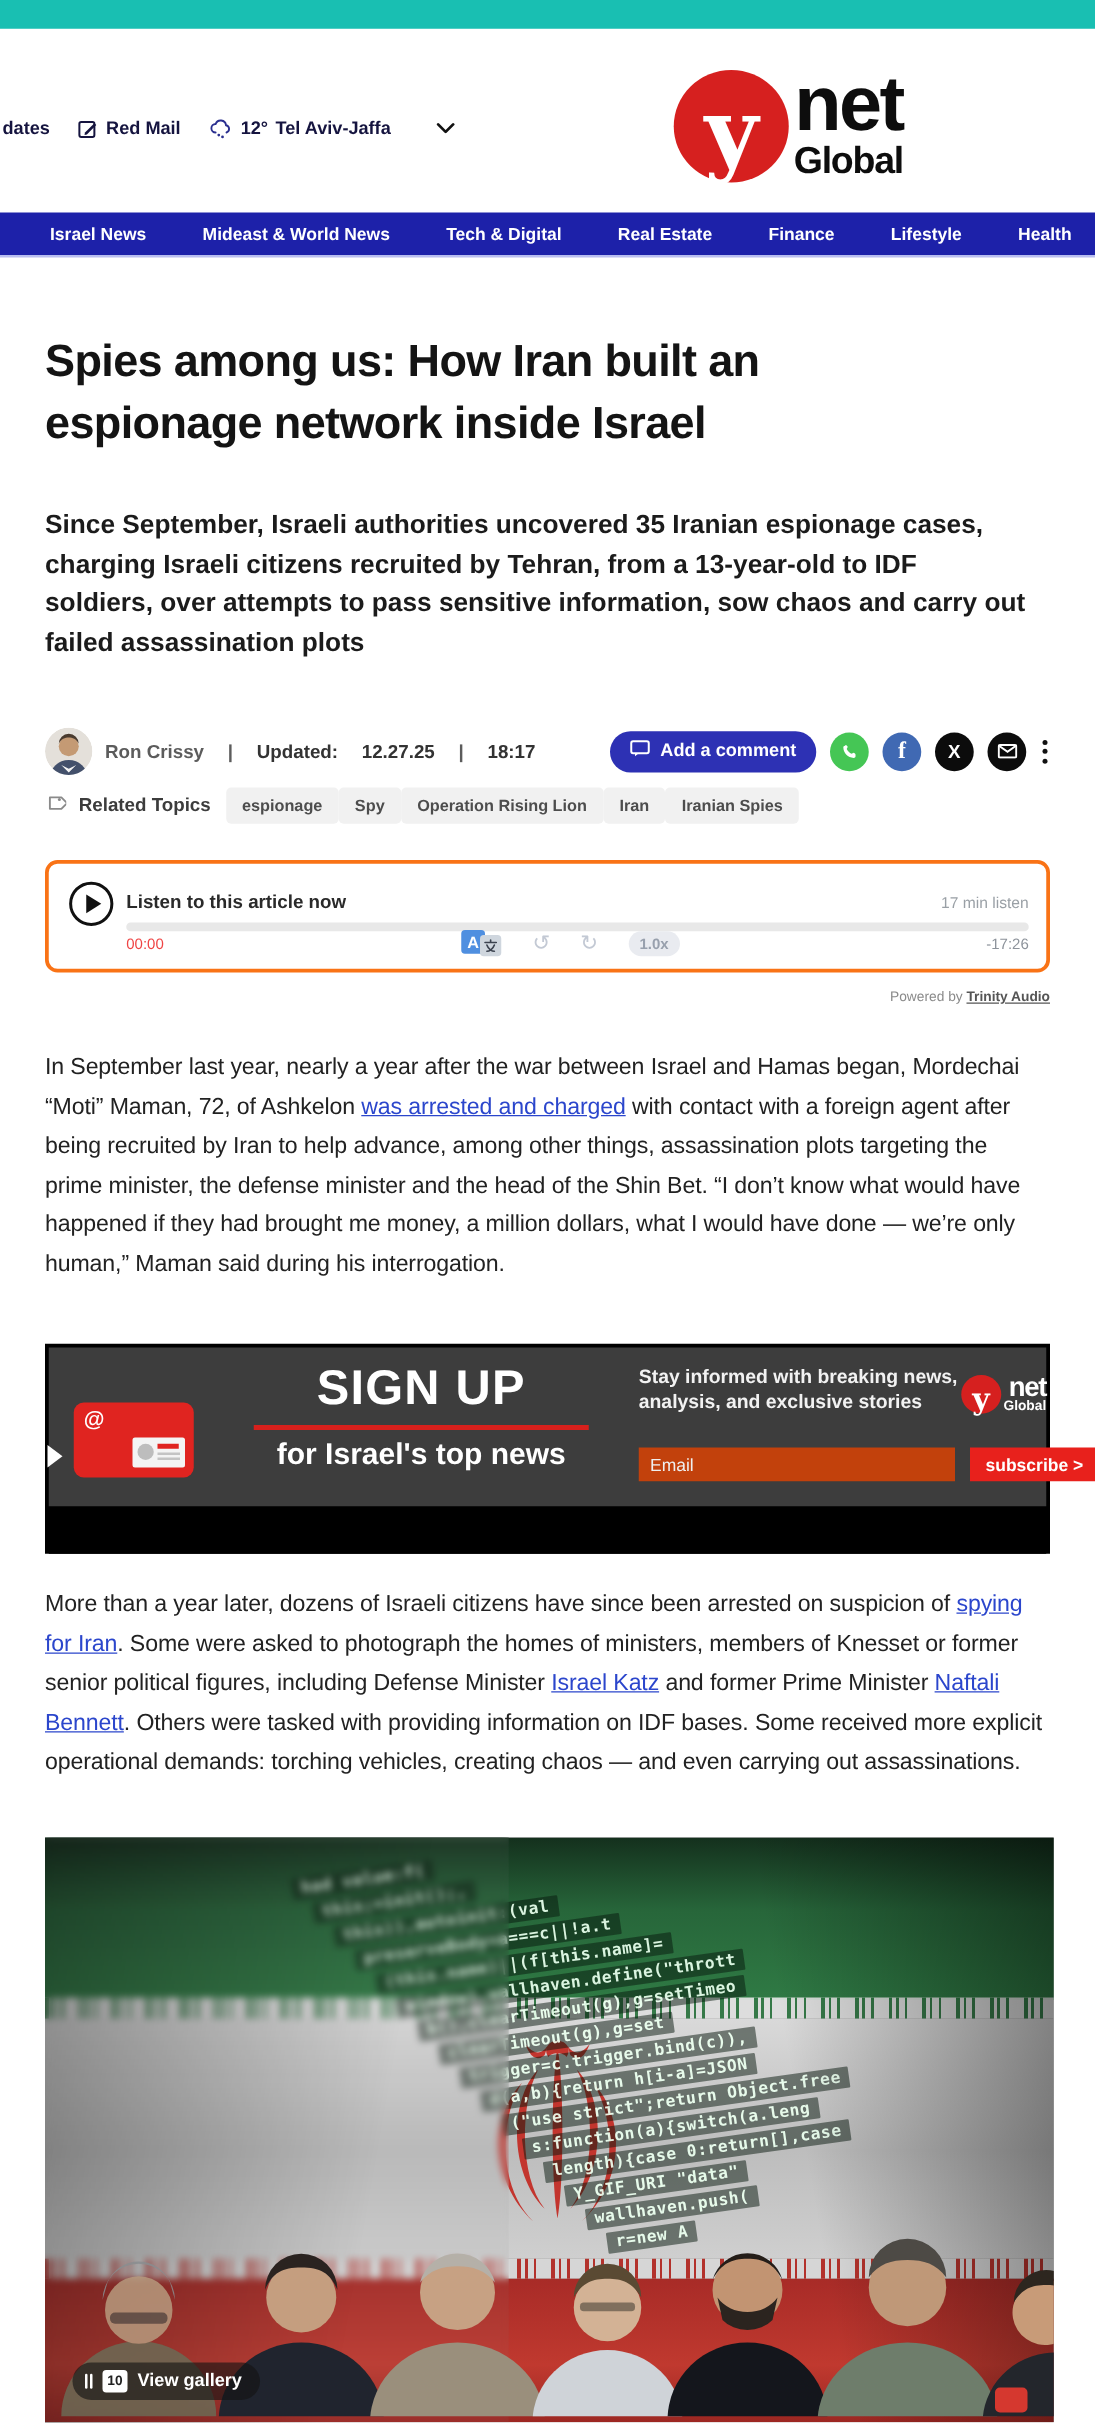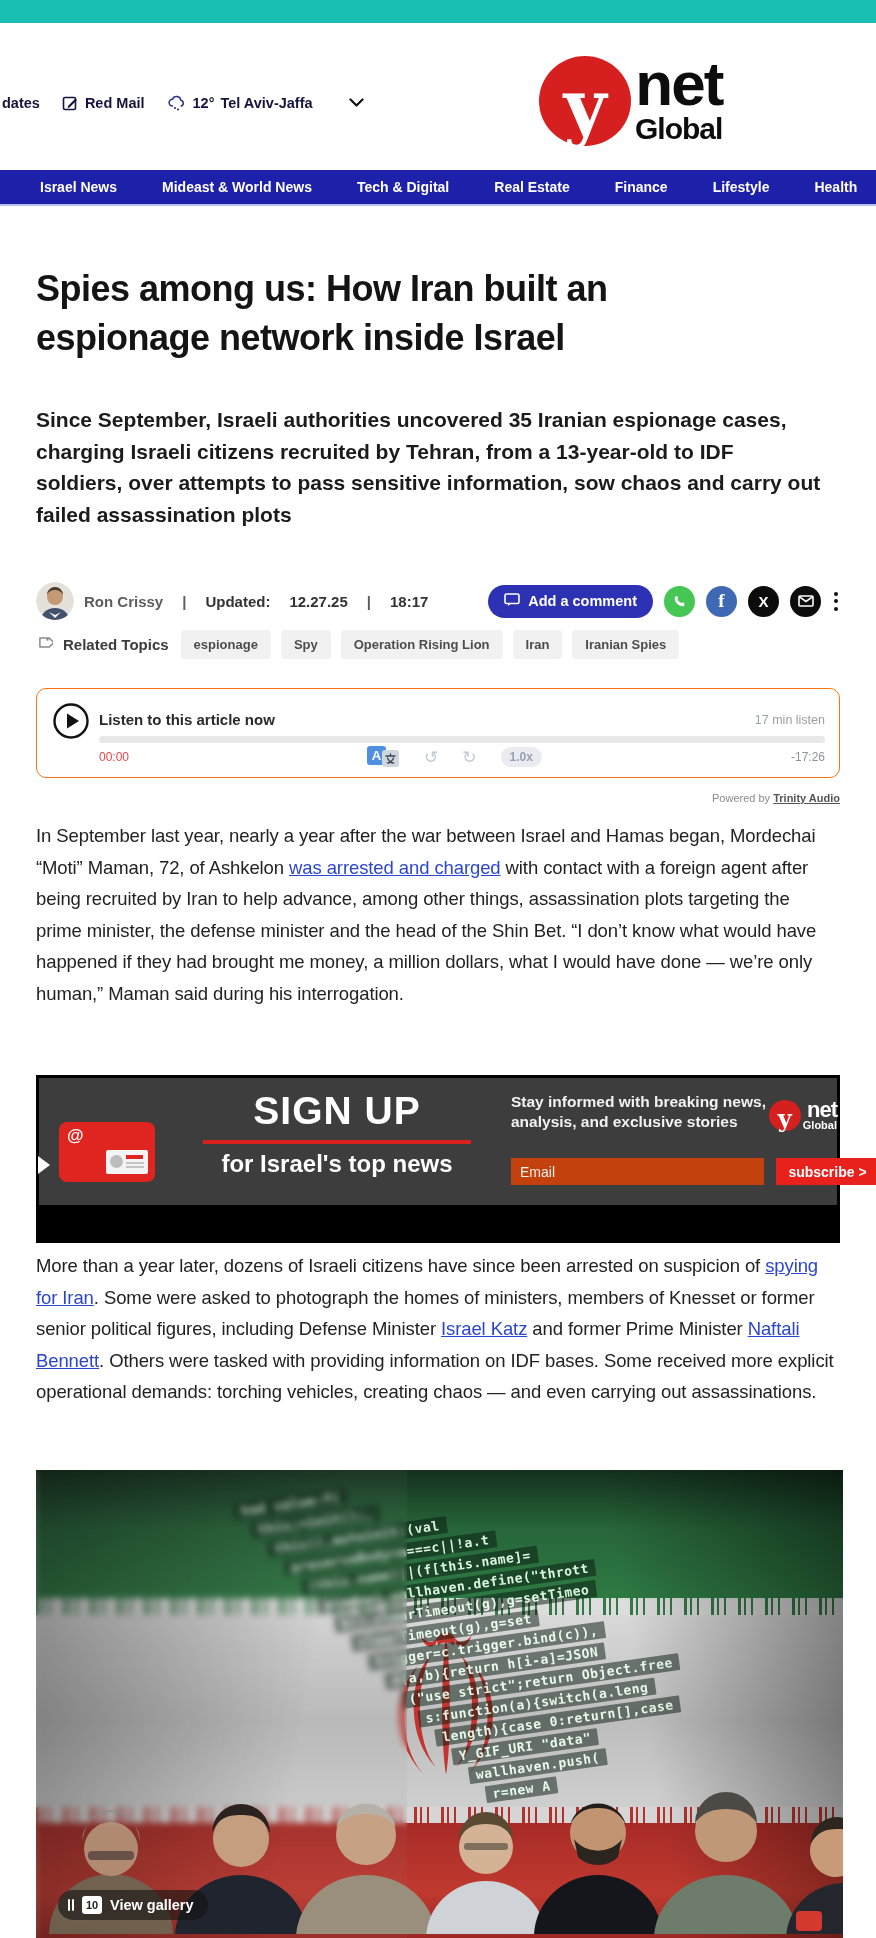--- a/index.html
+++ b/index.html
@@ -46,38 +46,38 @@
   .soc.xx { background:#0c0c0c; font-size:15px; font-weight:700; }
   .soc.em { background:#0c0c0c; }
   .kebab { display:flex; flex-direction:column; gap:3.5px; padding:4px 2px; cursor:pointer; }
   .kebab i { width:4px; height:4px; border-radius:50%; background:#111; }
 
   .topics-row { position:absolute; top:630px; left:36px; width:804px; display:flex; align-items:center; gap:10px; }
   .topics-label { font-size:15px; font-weight:700; color:#3c3c3c; margin-right:2px; }
   .topic-pill { background:#f1f1f1; color:#4d4d4d; font-size:13px; font-weight:600; padding:7px 13px; border-radius:4px; cursor:pointer; white-space:nowrap; }
 
   
-  .player { position:absolute; top:688px; left:36px; width:804px; height:90px; border:1px solid #f97316; border-radius:10px; background:#fff; }
+  .player { position:absolute; top:688px; left:36px; width:804px; height:90px; border:3px solid #f97316; border-radius:10px; background:#fff; }
   .play-btn { position:absolute; top:13px; left:15px; width:38px; height:38px; cursor:pointer; }
   .player-title { position:absolute; top:22px; left:62px; font-size:15px; color:#2a2a2a; font-weight:600; }
   .player-duration { position:absolute; top:24px; right:14px; font-size:12.5px; color:#9aa0a6; }
   .progress { position:absolute; top:47px; left:62px; right:14px; height:7px; background:#e8e8e8; border-radius:4px; cursor:pointer; }
   .pb-left { position:absolute; bottom:13px; left:62px; font-size:12px; color:#ef4444; }
   .pb-right { position:absolute; bottom:13px; right:14px; font-size:12px; color:#8d939b; }
   .pb-center { position:absolute; bottom:9px; left:330px; display:flex; align-items:center; gap:24px; }
   .tr-icon { position:relative; width:33px; height:22px; cursor:pointer; }
   .tr-a { position:absolute; left:0; top:0; width:19px; height:19px; background:#4f8fe0; border-radius:3px; color:#fff; font-size:13px; font-weight:700; display:flex; align-items:center; justify-content:center; }
   .tr-b { position:absolute; left:15px; top:4px; width:17px; height:17px; background:#cfd6de; border-radius:3px; display:flex; align-items:center; justify-content:center; }
   .skip { font-family:"DejaVu Sans", sans-serif; font-size:17px; color:#c3c9d4; cursor:pointer; line-height:1; }
   .speed-pill { background:#e9ebf0; color:#98a0ad; font-size:12px; font-weight:700; border-radius:10px; padding:3px 9px; cursor:pointer; }
 
   .powered { position:absolute; top:792px; left:36px; width:804px; text-align:right; font-size:11px; color:#8a8a8a; }
   .powered a { color:#555; font-weight:700; text-decoration:underline; cursor:pointer; }
 
-  .para { position:absolute; left:36px; width:804px; font-size:18.5px; line-height:31.5px; color:#222; letter-spacing:-0.1px; }
+  .para { position:absolute; left:36px; width:804px; font-size:18.5px; line-height:31.5px; color:#222; letter-spacing:-0.1px;margin-top:17px; }
   .para-1 { top:820px; }
   .para-2 { top:1250px; }
   .inline-link { color:#2b46cc; text-decoration:underline; cursor:pointer; }
 
   
   .signup { position:absolute; top:1075px; left:36px; width:804px; background:#000; padding:3px 3px 0 3px; }
   .signup-panel { position:relative; height:127px; background:#3d3d3d; }
   .prev-arrow { position:absolute; left:-1px; top:78px; width:0; height:0; border-top:9px solid transparent; border-bottom:9px solid transparent; border-left:12px solid #fff; cursor:pointer; }
   .envelope { position:absolute; left:20px; top:44px; width:96px; height:60px; background:#e02420; border-radius:8px; }
   .env-at { position:absolute; left:8px; top:4px; color:#fff; font-size:17px; font-weight:700; }
@@ -233,21 +233,21 @@
   </div>
 
   <div class="topics-row">
     <span>
       <svg width="17" height="17" viewBox="0 0 17 17">
           <path d="M2 8.5 L8.5 2 L15 2 L15 8.5 L8.5 15 Z" fill="none" stroke="#8a8a8a" stroke-width="1.5" stroke-linejoin="round" transform="rotate(45 8.5 8.5)"></path>
           <circle cx="11.5" cy="5.5" r="1.2" fill="#8a8a8a"></circle>
         </svg>
     </span>
     <span class="topics-label">Related Topics</span>
-    <span style="display:flex;gap:10px;">
+    <span style="display:flex;">
         <span class="topic-pill">espionage</span>
         <span class="topic-pill">Spy</span>
         <span class="topic-pill">Operation Rising Lion</span>
         <span class="topic-pill">Iran</span>
         <span class="topic-pill">Iranian Spies</span>
       </span>
   </div>
 
   <div class="player">
     <span class="play-btn">

